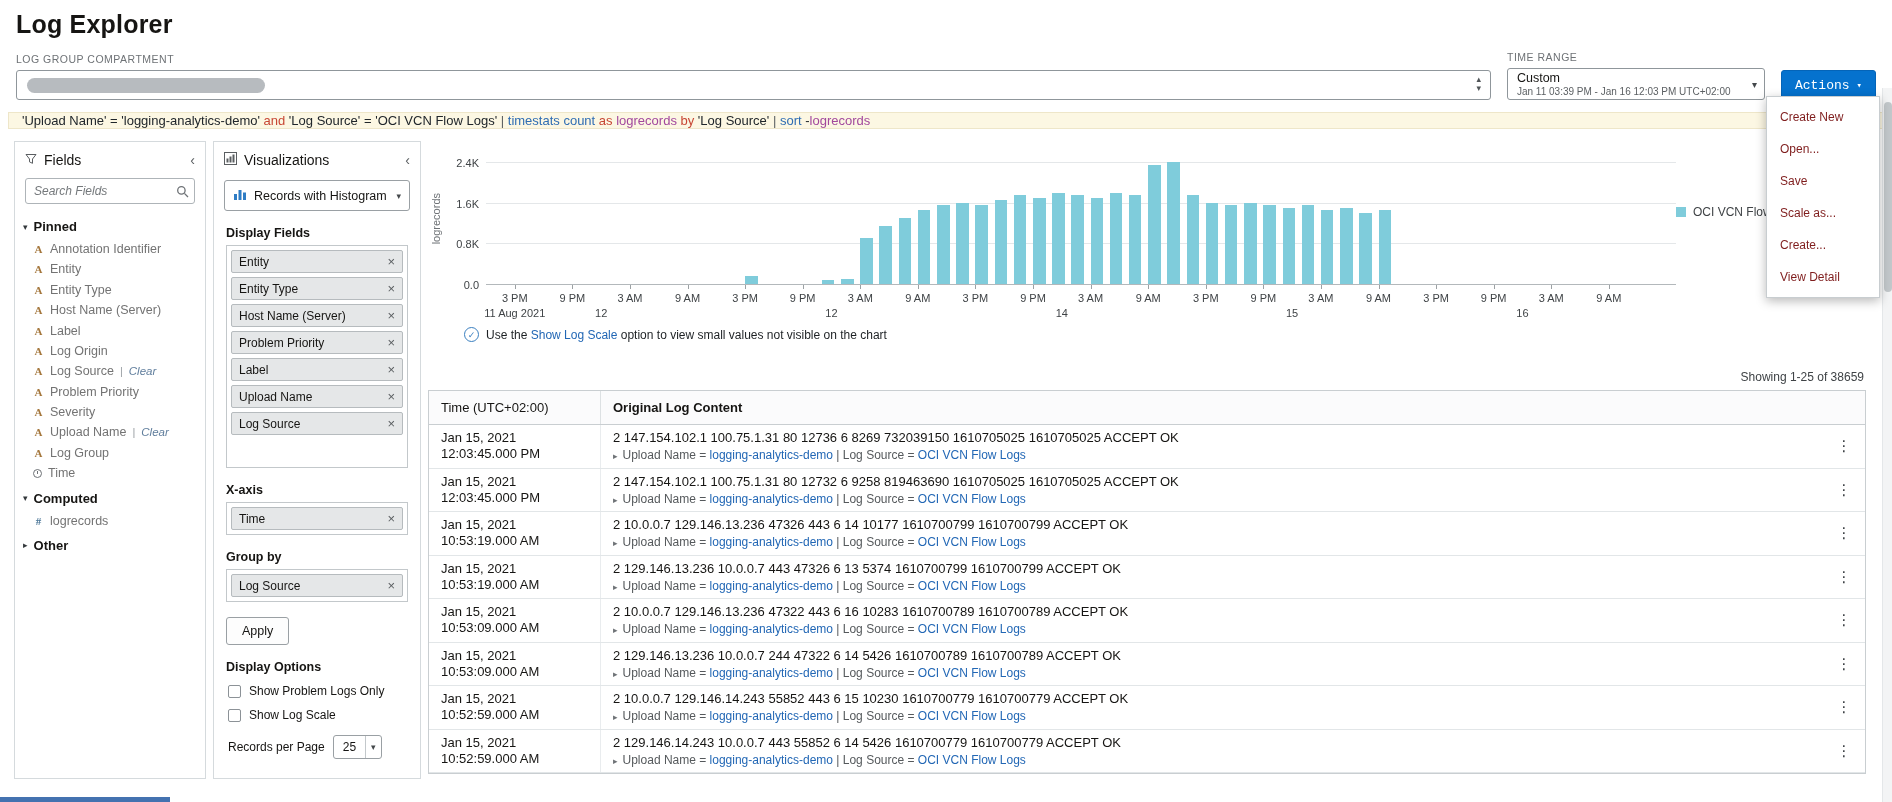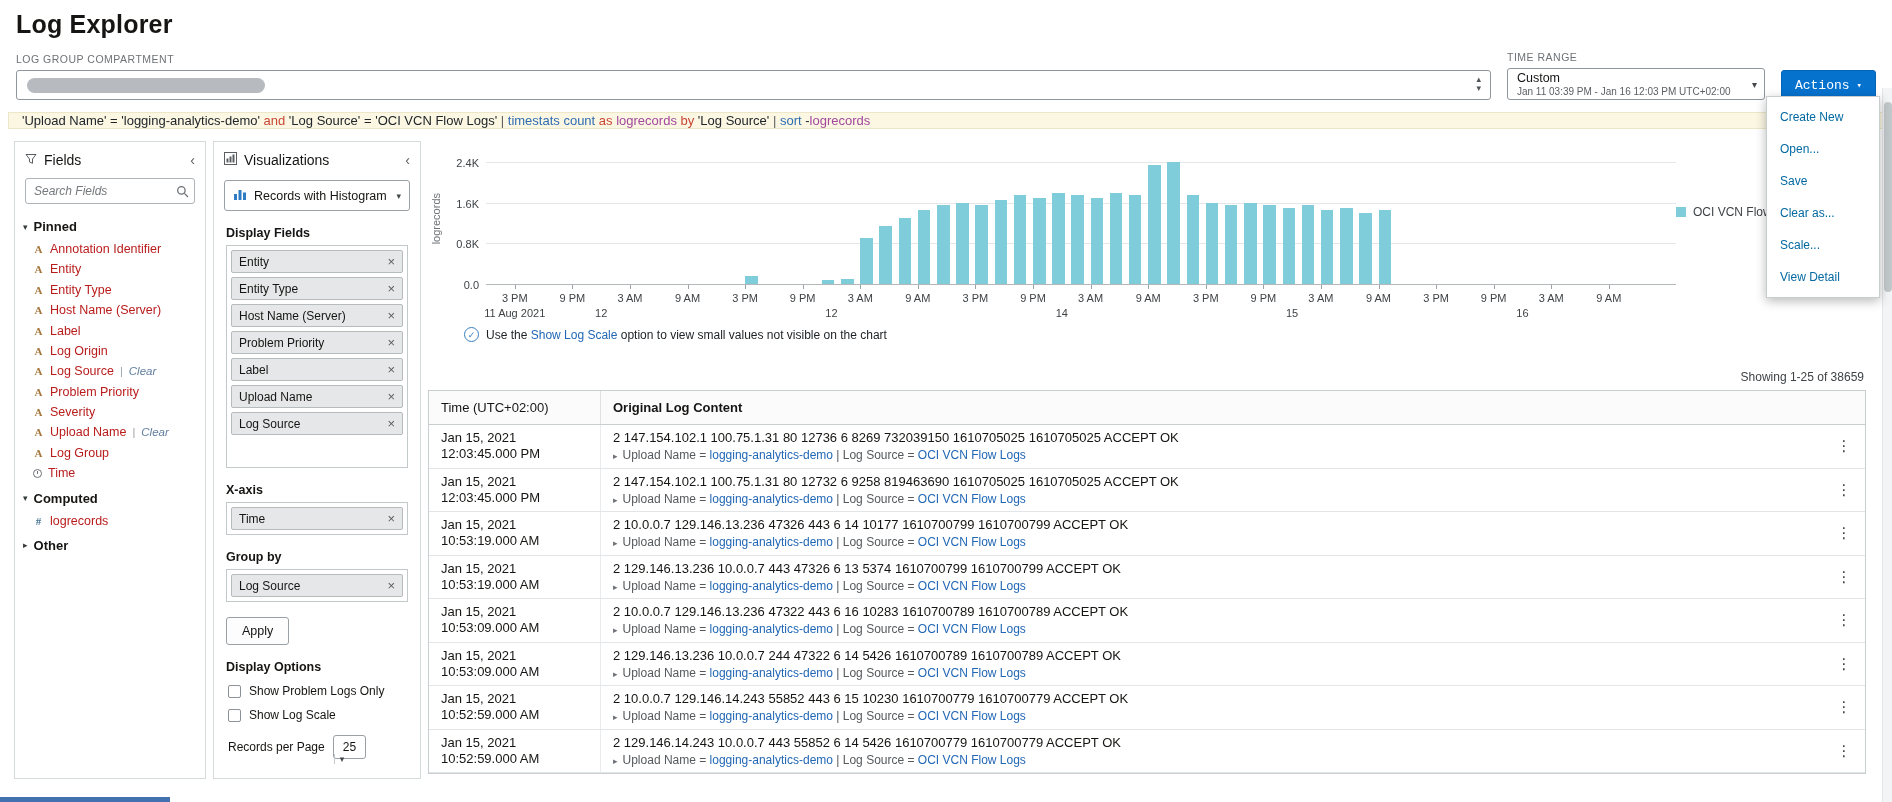--- a/index.html
+++ b/index.html
@@ -27,21 +27,21 @@
   .tr-value { font-size:12.5px; line-height:1.2; }
   .tr-detail { font-size:10px; color:#5c6063; white-space:nowrap; overflow:hidden; }
   .tr-caret { position:absolute; right:7px; top:10px; font-size:10px; color:#44484b; }
   .actions-btn { display:flex; align-items:center; gap:7px; background:#0572ce; color:#fff;
     border:1px solid #0464b8; border-radius:3px; font-size:13px; padding:0 13px; height:30px;
     cursor:pointer; font-family:Liberation Mono, monospace; }
   .btn-caret { font-size:9px; }
   
   .actions-menu { position:absolute; top:96px; right:12px; width:114px; background:#fff;
     border:1px solid #c8cdd0; box-shadow:0 3px 10px rgba(0,0,0,.28); z-index:50; padding:4px 0; }
-  .menu-item { padding:9px 13px; font-size:12px; color:#0369a1; cursor:pointer; }
+  .menu-item { padding:9px 13px; font-size:12px; color:#7f1d1d; cursor:pointer; }
   
   .query-bar { margin:12px 8px 0 8px; background:#fcf7e3; border:1px solid #eee6c9;
     padding:0 13px; font-size:13px; cursor:text; white-space:nowrap; overflow:hidden; }
   
   .content { display:flex; align-items:flex-start; gap:7px; padding:12px 10px 0 14px; }
   .panel { background:#fff; border:1px solid #d5dadd; height:638px; overflow:hidden; flex:none; }
   .fields-panel { width:192px; }
   .viz-panel { width:208px; }
   .panel-header { display:flex; align-items:center; gap:7px; padding:10px 10px 8px 10px; font-size:14px; }
   .panel-collapse { margin-left:auto; color:#5a5e61; font-size:14px; cursor:pointer; }
@@ -54,42 +54,42 @@
     font-size:13px; font-weight:700; cursor:pointer; }
   .tri { font-size:9px; color:#33383b; }
   .field-item { display:flex; align-items:baseline; gap:6px; padding:3px 8px 3px 18px;
     font-size:12.5px; cursor:pointer; line-height:1.15; }
   .fi-icon { flex:none; width:11px; font-size:11px; font-weight:700; text-align:center; }
   .fi-a { color:#a4763b; font-family:"Liberation Serif","DejaVu Serif",serif; }
   .fi-num { color:#4a7596; font-family:"Liberation Serif","DejaVu Serif",serif; }
   .fi-clock { width:9px; height:9px; border:1px solid #6e7276; border-radius:50%;
     display:inline-block; position:relative; top:1px; }
   .fi-clock::after { content:''; position:absolute; left:3px; top:1px; width:1px; height:3px; background:#6e7276; }
-  .fi-name { color:#b91c1c; white-space:nowrap; }
+  .fi-name { color:#737373; white-space:nowrap; }
   .fi-sep { color:#9aa0a4; font-size:11px; }
   .fi-clear { color:#5f7d9c; font-style:italic; font-size:11.5px; }
   
   .viz-select-btn { display:flex; align-items:center; gap:7px; margin:4px 10px 0 10px;
     width:calc(100% - 20px); border:1px solid #9aa0a4; border-radius:3px; background:#fff;
     padding:6px 8px; font-size:12.5px; cursor:pointer; font-family:inherit; color:#161513; }
   .vs-caret { margin-left:auto; font-size:9px; color:#44484b; }
   .viz-label { font-size:12.5px; font-weight:700; margin:15px 12px 5px 12px; }
   .chip-box { margin:0 12px; border:1px solid #c3c8cb; background:#fff; padding:4px; }
   .chip-box.display { padding-bottom:32px; }
   .chip { display:flex; align-items:center; background:#e5e7e8; border:1px solid #b6bbbe;
     border-radius:2px; height:23px; padding:0 7px; margin-bottom:4px; font-size:12px; cursor:default; }
   .chip:last-child { margin-bottom:0; }
   .chip-x { margin-left:auto; color:#5a5e61; font-size:13px; cursor:pointer; }
   .apply-btn { margin:15px 12px 0 12px; padding:6px 15px; font-size:12.5px; background:#fdfdfd;
     border:1px solid #9aa0a4; border-radius:3px; color:#161513; cursor:pointer; font-family:inherit; }
   .cb-row { display:flex; align-items:center; gap:8px; margin:10px 14px 0 14px; font-size:12px; cursor:pointer; }
   .cb-box { flex:none; width:13px; height:13px; border:1px solid #8c9297; border-radius:2px; background:#fff; }
   .rpp-row { display:flex; align-items:center; gap:8px; margin:13px 14px 0 14px; font-size:12px; }
   .rpp-select { display:inline-flex; align-items:stretch; border:1px solid #9aa0a4; border-radius:3px;
-    background:#fff; height:24px; cursor:pointer;flex-direction:column; }
+    background:#fff; height:24px; cursor:pointer; }
   .rpp-value { padding:4px 9px 0 9px; font-size:12px; }
   .rpp-caret { border-left:1px solid #c3c8cb; padding:0 5px; font-size:9px; color:#44484b;
     display:flex; align-items:center; }
   
   .main { flex:1; min-width:0; margin-right:16px; }
   .chart-flex { display:flex; margin-top:12px; }
   .ylabel-col { width:16px; height:132px; display:flex; align-items:center; justify-content:center; }
   .ylabel { writing-mode:vertical-rl; transform:rotate(180deg); font-size:11px; color:#6e7276; }
   .yticks { width:42px; height:132px; position:relative; }
   .ytick { position:absolute; right:7px; font-size:11px; color:#3f4346; }
@@ -166,22 +166,22 @@
         <span>Actions</span>
         <span class="btn-caret">▾</span>
       </button>
     </div>
   </div>
 
   <div class="actions-menu">
       <div class="menu-item">Create New</div>
       <div class="menu-item">Open...</div>
       <div class="menu-item">Save</div>
-      <div class="menu-item">Clear as...</div>
-      <div class="menu-item">Scale...</div>
+      <div class="menu-item">Scale as...</div>
+      <div class="menu-item">Create...</div>
       <div class="menu-item">View Detail</div>
     </div>
 
   <div class="query-bar">
     <span><span style="color: rgb(32, 38, 43);">'Upload Name'</span><span style="color: rgb(32, 38, 43);"> = </span><span style="color: rgb(32, 38, 43);">'logging-analytics-demo'</span><span style="color: rgb(199, 70, 52);"> and </span><span style="color: rgb(32, 38, 43);">'Log Source'</span><span style="color: rgb(32, 38, 43);"> = </span><span style="color: rgb(32, 38, 43);">'OCI VCN Flow Logs'</span><span style="color: rgb(90, 94, 97);"> | </span><span style="color: rgb(47, 109, 179);">timestats</span><span style="color: rgb(32, 38, 43);"> </span><span style="color: rgb(47, 109, 179);">count</span><span style="color: rgb(199, 70, 52);"> as </span><span style="color: rgb(162, 72, 157);">logrecords</span><span style="color: rgb(199, 70, 52);"> by </span><span style="color: rgb(32, 38, 43);">'Log Source'</span><span style="color: rgb(90, 94, 97);"> | </span><span style="color: rgb(47, 109, 179);">sort</span><span style="color: rgb(32, 38, 43);"> -</span><span style="color: rgb(162, 72, 157);">logrecords</span></span>
   </div>
 
   <div class="content">
 
     <aside class="panel fields-panel">

